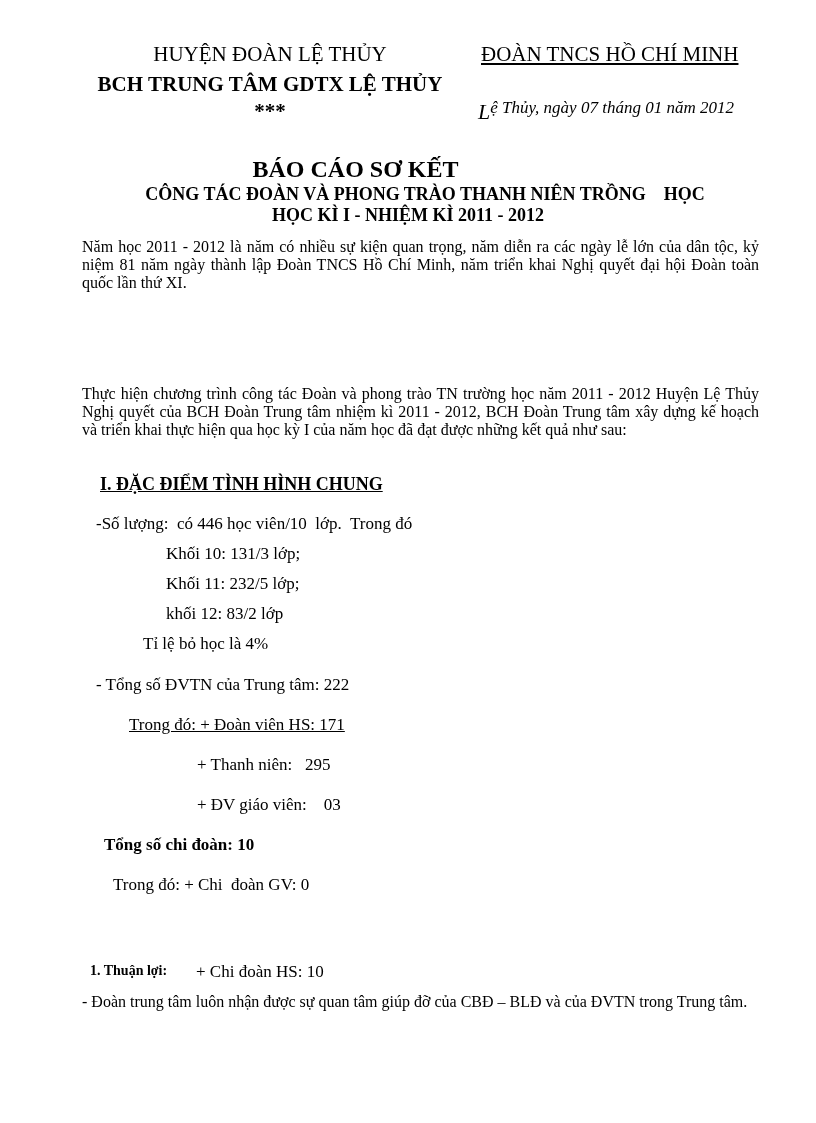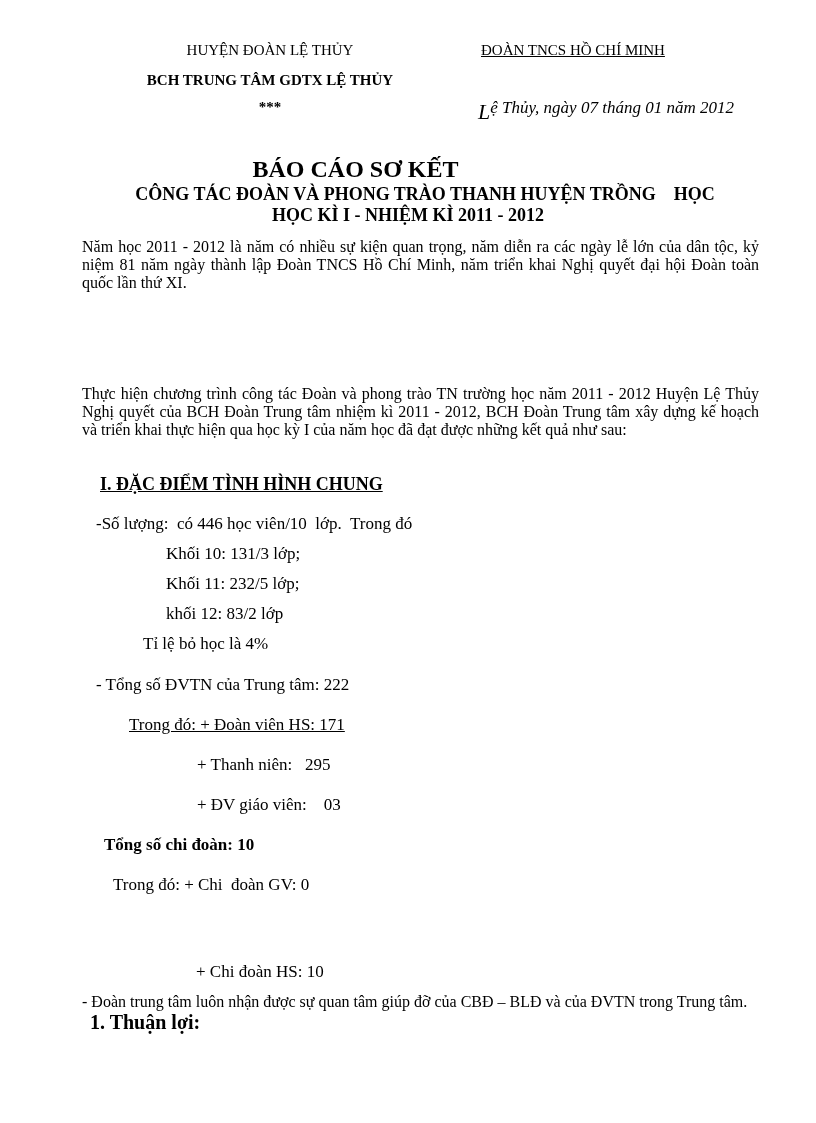--- a/index.html
+++ b/index.html
@@ -1,19 +1,19 @@
 <!DOCTYPE html>
 <html><head>
 <meta charset="utf-8">
 <style>
   html, body { margin: 0; padding: 0; background: #ffffff; }
   body { width: 816px; height: 1123px; position: relative; overflow: hidden;
          font-family: "Liberation Serif", "DejaVu Serif", serif; color: #000; }
   .abs { position: absolute; white-space: nowrap; text-align: center; }
-  .hdr { font-size: 15px; }
+  .hdr { font-size: 21px; }
   .bold { font-weight: bold; }
   .ul { text-decoration: underline; }
   .center { text-align: center; }
   .title { font-size: 24px; font-weight: bold; }
   .subtitle { font-size: 18px; font-weight: bold; }
   .para { position: absolute; left: 82px; width: 677px; font-size: 16px;
           line-height: 18px; text-align: justify; white-space: normal; }
   .line { font-size: 17px; }
   .italic { font-style: italic; }
   .date-l { font-size: 22px; font-style: italic; vertical-align: -6px; }
@@ -24,21 +24,21 @@
 <div class="abs hdr center" style="left:100px; width:340px; top:42px;">HUYỆN ĐOÀN LỆ THỦY</div>
 <div class="abs hdr bold center" style="left:80px; width:380px; top:72px;">BCH TRUNG TÂM GDTX LỆ THỦY</div>
 <div class="abs hdr bold center" style="left:100px; width:340px; top:99px;">***</div>
 
 <div class="abs hdr ul" style="left:481px; top:42px;">ĐOÀN TNCS HỒ CHÍ MINH</div>
 <div class="abs" style="left:478px; top:98px; font-size:17px;">
   <span class="date-l">L</span><span class="italic">ệ Thủy, ngày 07  tháng 01 năm 2012</span>
 </div>
 
 <div class="abs title center" style="left:0; width:711px; top:156px;">BÁO CÁO SƠ KẾT</div>
-<div class="abs subtitle center" style="left:120px; width:610px; top:184px; white-space:pre;">CÔNG TÁC ĐOÀN VÀ PHONG TRÀO THANH HUYỆN TRỒNG    HỌC</div>
+<div class="abs subtitle center" style="left:120px; width:610px; top:184px; white-space:pre;">CÔNG TÁC ĐOÀN VÀ PHONG TRÀO THANH NIÊN TRỒNG    HỌC</div>
 <div class="abs subtitle center" style="left:0; width:816px; top:205px;">HỌC KÌ I - NHIỆM KÌ 2011 - 2012</div>
 
 <div class="para" style="top:238px;">Năm học 2011  - 2012 là năm có nhiều  sự kiện  quan trọng, năm diễn ra các ngày lễ lớn của dân tộc, kỷ niệm  81 năm ngày thành lập Đoàn TNCS Hồ Chí Minh, năm triển khai Nghị quyết đại hội Đoàn toàn quốc lần thứ XI.</div>
 <div class="para" style="top:343px;margin-top:42px;">Thực hiện  chương trình công tác Đoàn và phong trào TN trường học năm 2011  - 2012 Huyện Lệ Thủy  Nghị quyết của BCH Đoàn Trung tâm nhiệm kì 2011 - 2012, BCH Đoàn Trung tâm xây dựng kế hoạch và triển khai thực hiện qua học kỳ I của năm học đã đạt được những kết quả như sau:</div>
 
 <div class="abs bold ul" style="left:100px; top:474px; font-size:18px;">I. ĐẶC ĐIỂM TÌNH HÌNH CHUNG</div>
 
 <div class="abs line" style="left:96px; top:514px; white-space:pre;">-Số lượng:  có 446 học viên/10  lớp.  Trong đó</div>
 <div class="abs line" style="left:166px; top:544px;">Khối 10: 131/3 lớp;</div>
 <div class="abs line" style="left:166px; top:574px;">Khối 11: 232/5 lớp;</div>
@@ -46,14 +46,14 @@
 <div class="abs line" style="left:143px; top:634px;">Tỉ lệ bỏ học là 4%</div>
 
 <div class="abs line" style="left:96px; top:675px;">- Tổng số ĐVTN của Trung tâm:  222</div>
 <div class="abs line" style="left:129px; top:715px;text-decoration:underline;">Trong đó: + Đoàn viên  HS: 171</div>
 <div class="abs line" style="left:197px; top:755px; white-space:pre;">+ Thanh niên:   295</div>
 <div class="abs line" style="left:197px; top:795px; white-space:pre;">+ ĐV giáo viên:    03</div>
 <div class="abs line" style="left:104px; top:835px;font-weight:bold;">Tổng số chi đoàn: 10</div>
 <div class="abs line" style="left:113px; top:875px; white-space:pre;">Trong đó: + Chi  đoàn GV: 0</div>
 <div class="abs line" style="left:196px; top:915px;margin-top:47px;">+ Chi đoàn HS: 10</div>
 
-<div class="abs bold" style="left:90px; top:1011px; font-size:20px;font-family:Liberation Serif, serif;">1. Thuận lợi:</div>
+<div class="abs bold" style="left:90px; top:963px; font-size:14px;font-family:Liberation Serif, serif;">1. Thuận lợi:</div>
 <div class="para" style="top:993px;">- Đoàn trung tâm luôn nhận được sự quan tâm giúp đỡ của CBĐ – BLĐ và của ĐVTN trong Trung tâm.</div>
 
 </body></html>

